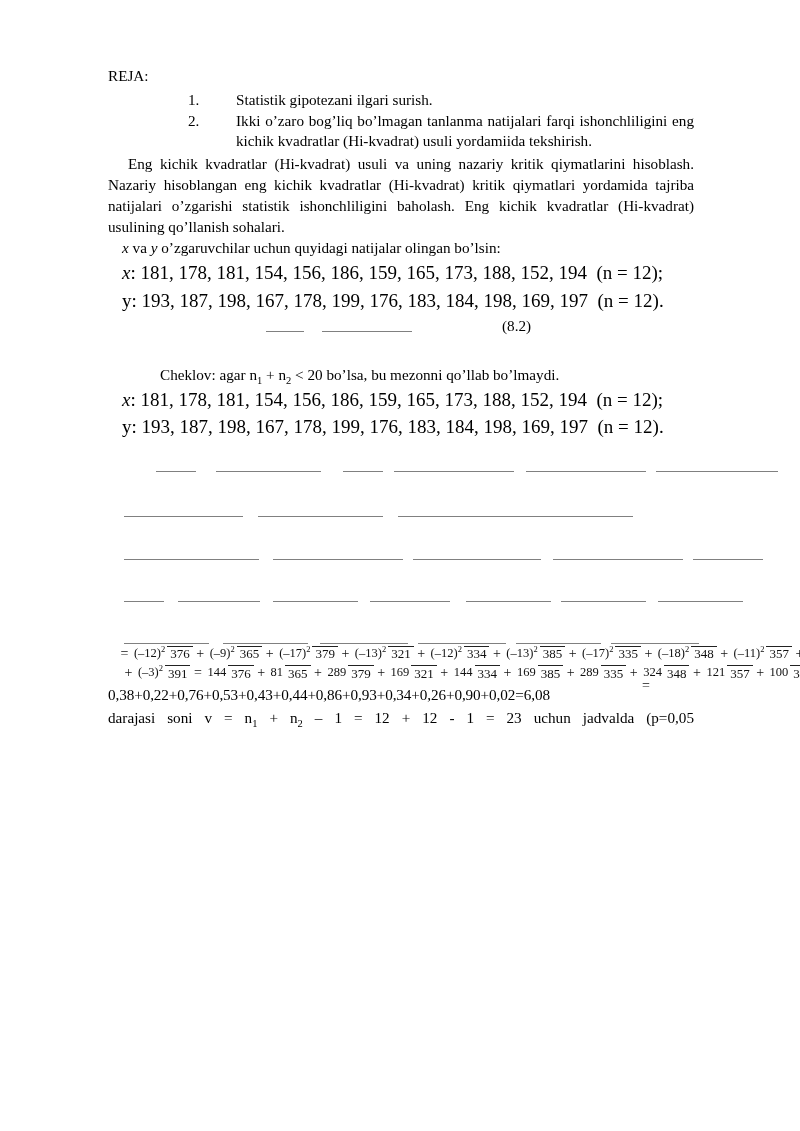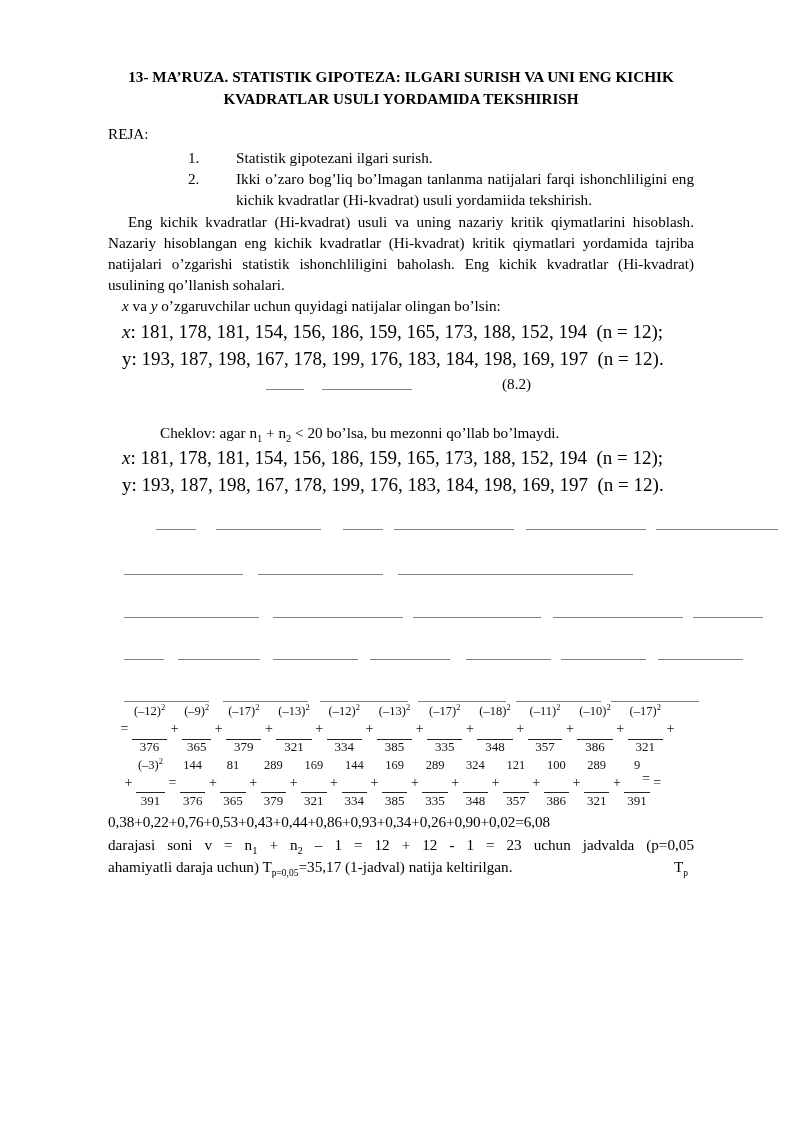--- a/index.html
+++ b/index.html
@@ -124,25 +124,24 @@
     margin-bottom: 3px;
     padding-left: 10px;
   }
   .fline.second { padding-left: 14px; }
   .op {
     padding: 0 2.5px;
     font-size: 14px;
   }
   .frac {
     display: inline-flex;
-    flex-direction: column;
-    align-items: center;
+    flex-direction: row;
+    align-items: flex-start;
     vertical-align: middle;
     padding: 0 1px;
-    gap: 20px;
   }
   .frac .num {
     font-size: 12.5px;
     line-height: 1.12;
     padding: 0 2px 0.5px 2px;
   }
   .frac .den {
     font-size: 13px;
     line-height: 1.12;
     border-top: 1.1px solid #222;
@@ -205,21 +204,20 @@
     text-align: justify;
     text-align-last: left;
   }
 </style>
 </head>
 <body>
 
 <div class="page">
   <div class="content">
 
-    <h1 class="doc-title">13- MA’RUZA. STATISTIK GIPOTEZA: ILGARI SURISH VA UNI ENG KICHIK KVADRATLAR USULI YORDAMIDA TEKSHIRISH</h1>
 
     <p class="para noindent">REJA:</p>
 
     <ul class="plan">
       <li class="plan-item">
         <span class="plan-num">1.</span>
         <span class="plan-text">Statistik gipotezani ilgari surish.</span>
       </li>
       <li class="plan-item">
         <span class="plan-num">2.</span>
@@ -423,19 +421,16 @@
         <span class="trailing-eq" style="top:14px;">=</span>
       </div>
     </div>
 
     <p class="sumline">0,38+0,22+0,76+0,53+0,43+0,44+0,86+0,93+0,34+0,26+0,90+0,02=6,08</p>
 
     <div class="closing" style="margin-top:2px;">
       <div class="jline">
         <span>darajasi  soni     v = n</span><sub class="s2">1</sub><span> + n</span><sub class="s2">2</sub><span> – 1 = 12 + 12 - 1 = 23    uchun  jadvalda (p=0,05</span>
       </div>
-      <div class="jline-last">
-        <span>ahamiyatli  daraja  uchun)  T</span><sub class="s">p=0,05</sub><span>=35,17 (1-jadval)  natija  keltirilgan.</span><span class="tail-tp"><span>T</span><sub class="s">p</sub></span>
-      </div>
     </div>
 
   </div>
 </div>
 
 </body></html>

